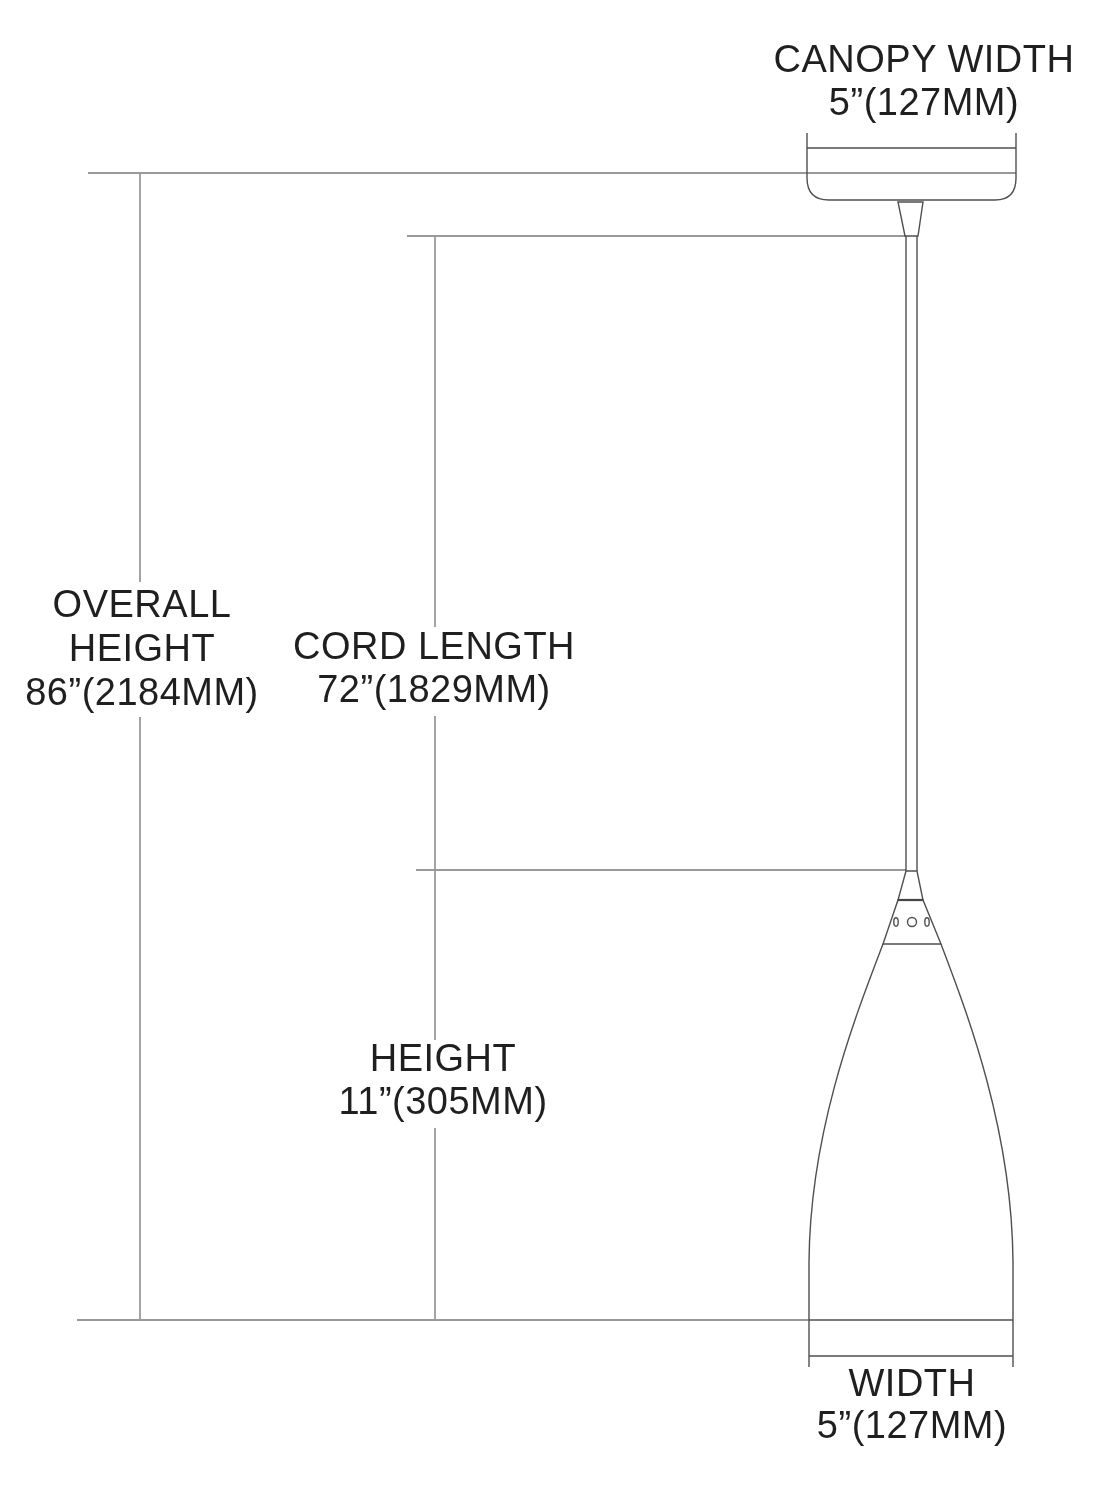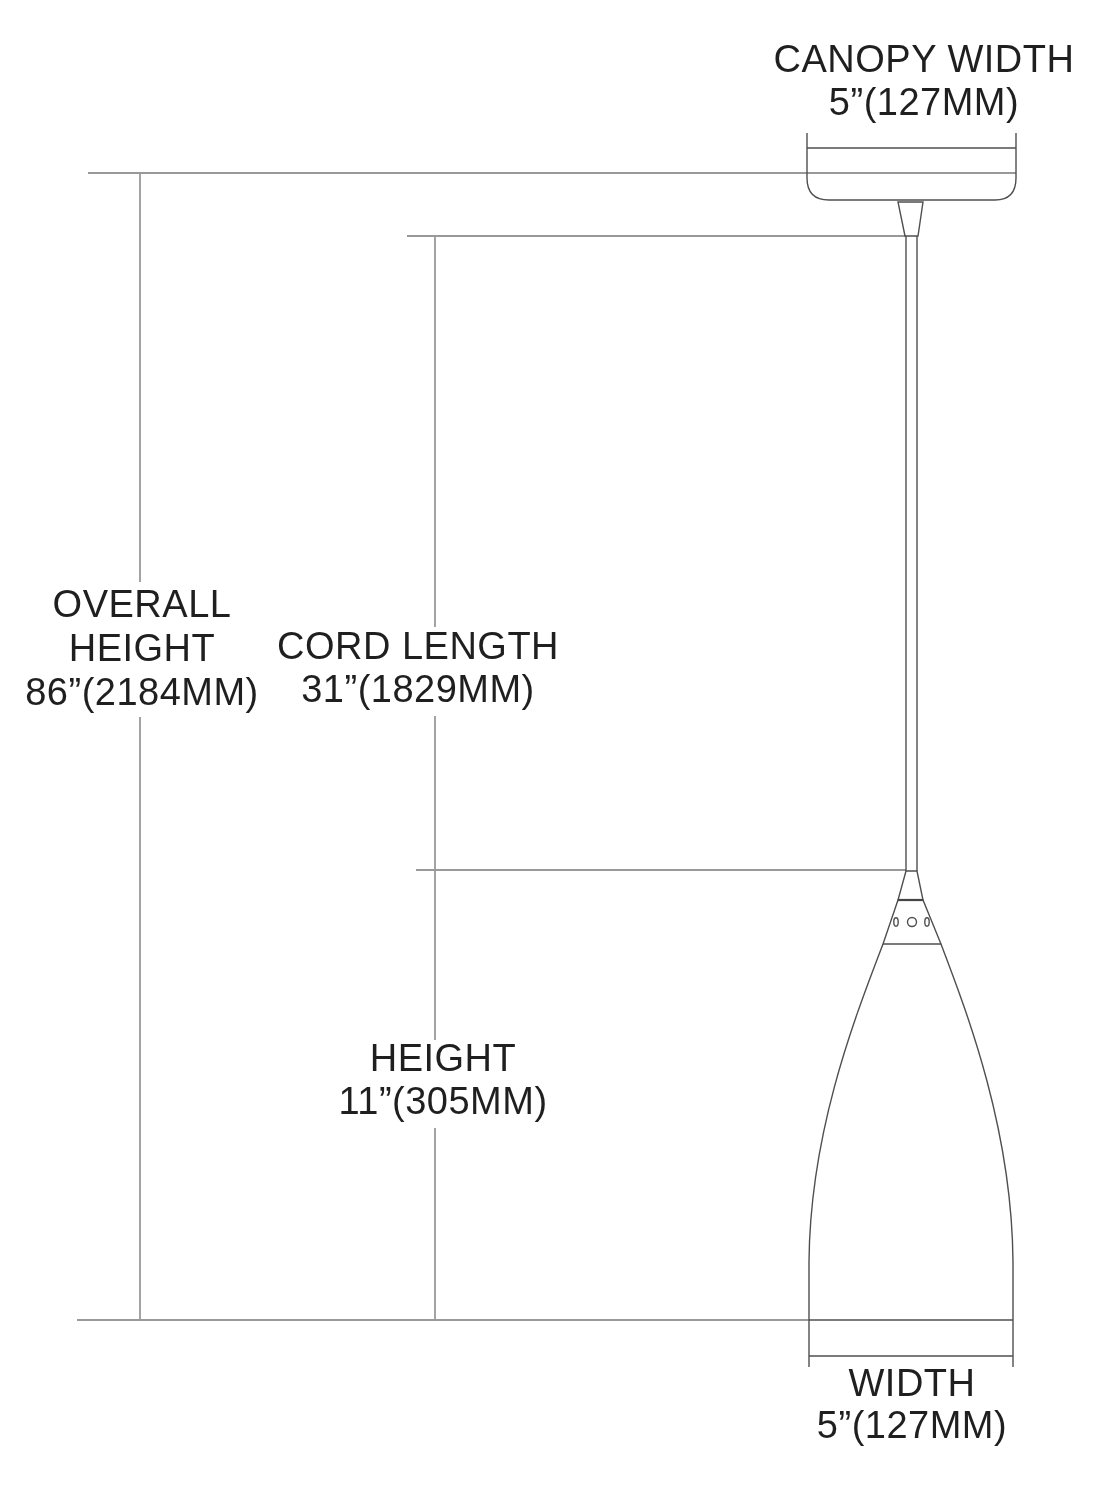--- a/index.html
+++ b/index.html
@@ -25,21 +25,21 @@
     text-align: center;
     color: var(--txt, #1f1f1f);
     font-size: 38px;
     line-height: 43px;
     letter-spacing: 0.5px;
     white-space: nowrap;
   }
   .dim-label div { white-space: nowrap; }
   .lbl-canopy { left: 724px; top: 38px;  width: 400px; }
   .lbl-overall { left: -58px; top: 582px; width: 400px; line-height: 44px; }
-  .lbl-cord { left: 218px; top: 625px; width: 400px; }
+  .lbl-cord { left: 234px; top: 625px; width: 400px; }
   .lbl-height { left: 243px; top: 1037px; width: 400px; }
   .lbl-width { left: 712px; top: 1362px; width: 400px; line-height: 42px; }
 
   .obj { stroke: var(--obj, #4f4f4f); stroke-width: 1.4; fill: none; }
   .obj-dark { stroke: var(--objdark, #2a2a2a); stroke-width: 2.2; fill: none; }
   .dim { stroke: var(--dim, #999999); stroke-width: 1.8; fill: none; }
 </style>
 </head>
 <body>
 
@@ -105,21 +105,21 @@
   </div>
 
   <div class="dim-label lbl-overall">
     <div>OVERALL</div>
     <div>HEIGHT</div>
     <div>86”(2184MM)</div>
   </div>
 
   <div class="dim-label lbl-cord">
     <div>CORD LENGTH</div>
-    <div>31”(1829MM)</div>
+    <div>72”(1829MM)</div>
   </div>
 
   <div class="dim-label lbl-height">
     <div>HEIGHT</div>
     <div>11”(305MM)</div>
   </div>
 
   <div class="dim-label lbl-width">
     <div>WIDTH</div>
     <div>5”(127MM)</div>

